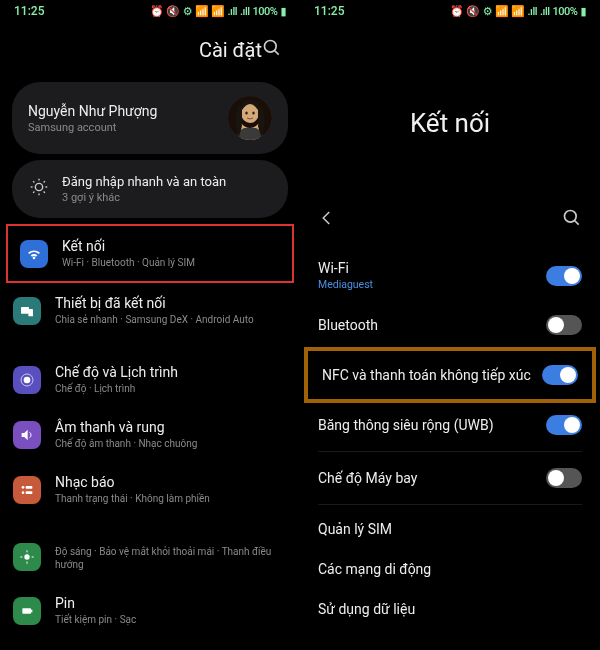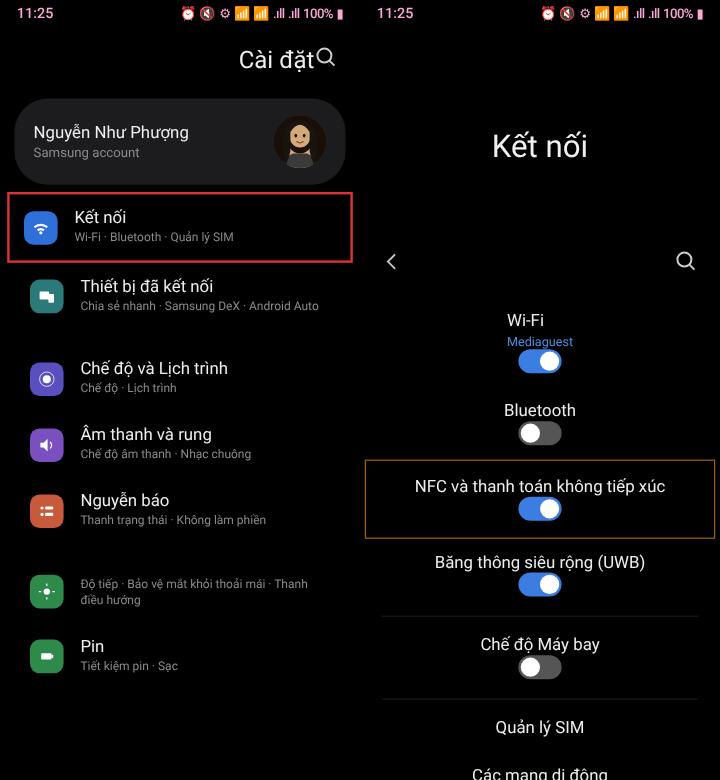--- a/index.html
+++ b/index.html
@@ -8,21 +8,21 @@
     height: 650px;
     background: #000;
     display: flex;
     font-family: -apple-system, BlinkMacSystemFont, "Segoe UI", Roboto, sans-serif;
     color: #e8e8e8;
     overflow: hidden;
   }
   .pane { width: 300px; height: 650px; background: #000; position: relative; overflow: hidden; }
   .status-bar {
     display: flex; justify-content: space-between; align-items: center;
-    padding: 4px 14px 0 14px; font-size: 12px; font-weight: 500; color: #f9a8d4;
+    padding: 4px 14px 0 14px; font-size: 12px; font-weight: 500; color: #86efac;
   }
   .status-right { display: flex; align-items: center; gap: 3px; letter-spacing: -0.5px; }
   .status-right span { font-size: 11px; }
   .title-row {
     display: flex; justify-content: flex-end; align-items: center;
     padding: 20px 18px 14px 18px;
   }
   .title-row h1 { font-size: 20px; font-weight: 400; color: #eee; }
   .search-icn svg { width: 20px; height: 20px; }
   .card {
@@ -33,21 +33,21 @@
   .account-text .name { font-size: 14px; color: #eee; }
   .account-text .sub { font-size: 11px; color: #8a8a8a; margin-top: 2px; }
   .avatar { width: 44px; height: 44px; border-radius: 50%; overflow: hidden; background: linear-gradient(135deg, #2a1a10, #4a3020); display:flex; align-items:center; justify-content:center; }
   .avatar svg { width: 44px; height: 44px; }
   .bulb-icn svg { width: 22px; height: 22px; stroke: #ccc; }
   .signin-text .line1 { font-size: 13px; color: #eee; }
   .signin-text .line2 { font-size: 11px; color: #8a8a8a; margin-top: 2px; }
   .list { margin: 6px 0 0 0; }
   .list-item {
     display: flex; align-items: center; gap: 14px;
-    padding: 12px 25px;
+    padding: 12px 13px;
   }
   .list-item.highlight { border: 2px solid #d33; margin: 0 6px; padding: 12px 12px; }
   .item-icon {
     width: 28px; height: 28px; border-radius: 8px;
     display: flex; align-items: center; justify-content: center; flex-shrink: 0;
   }
   .item-icon svg { width: 16px; height: 16px; }
   .item-text .title { font-size: 14px; color: #eee; }
   .item-text .sub { font-size: 10px; color: #8a8a8a; margin-top: 2px; line-height: 1.3; }
 
@@ -58,23 +58,22 @@
   }
   .sub-bar {
     display: flex; justify-content: space-between; align-items: center;
     padding: 10px 18px;
   }
   .back-icn svg { width: 18px; height: 18px; stroke: #ccc; }
   .conn-list { margin-top: 6px; }
   .conn-item {
     display: flex; justify-content: space-between; align-items: center;
     padding: 12px 18px;
-    flex-direction: column;
-  }
-  .conn-item.highlight { border: 1px solid #a16207; margin: 0 4px; padding: 14px 14px; }
+  }
+  .conn-item.highlight { border: 4px solid #a16207; margin: 0 4px; padding: 14px 14px; }
   .conn-text .title { font-size: 14px; color: #eee; }
   .conn-text .sub { font-size: 10.5px; margin-top: 2px; text-align: right; }
   .sub-blue { color: #4a90e2 !important; }
   .sub-gray { color: #8a8a8a; }
   .toggle { width: 36px; height: 20px; border-radius: 10px; position: relative; flex-shrink: 0; }
   .toggle.on { background: #3b7de0; }
   .toggle.off { background: #555; }
   .toggle .knob { position: absolute; width: 16px; height: 16px; border-radius: 50%; background: #fff; top: 2px; }
   .toggle.on .knob { right: 2px; }
   .toggle.off .knob { left: 2px; }
@@ -122,20 +121,39 @@
         <ellipse cx="18.5" cy="17" rx="1.2" ry="1.6" fill="#2a1810"></ellipse>
         <ellipse cx="25.5" cy="17" rx="1.2" ry="1.6" fill="#2a1810"></ellipse>
         <path d="M 19 22 Q 22 24 25 22" stroke="#8a4a3a" stroke-width="1" fill="none"></path>
         <path d="M 13 27 Q 17 32 22 32 Q 27 32 31 27 L 31 44 L 13 44 Z" fill="#d4a97a"></path>
         <path d="M 8 44 Q 9 35 16 32 L 28 32 Q 35 35 36 44 Z" fill="#3a3a3a"></path>
         <path d="M 8 30 Q 6 18 12 8 L 14 30 Q 12 38 10 42 Z M 36 30 Q 38 18 32 8 L 30 30 Q 32 38 34 42 Z" fill="#1a1410"></path>
       </svg>
     </div>
   </div>
 
+  <div class="card">
+    <span class="bulb-icn">
+      <svg viewBox="0 0 24 24" fill="none" stroke-width="1.5">
+          <circle cx="12" cy="12" r="4"></circle>
+          <line x1="12" y1="3" x2="12" y2="5"></line>
+          <line x1="12" y1="19" x2="12" y2="21"></line>
+          <line x1="3" y1="12" x2="5" y2="12"></line>
+          <line x1="19" y1="12" x2="21" y2="12"></line>
+          <line x1="5.6" y1="5.6" x2="7" y2="7"></line>
+          <line x1="17" y1="17" x2="18.4" y2="18.4"></line>
+          <line x1="5.6" y1="18.4" x2="7" y2="17"></line>
+          <line x1="17" y1="7" x2="18.4" y2="5.6"></line>
+        </svg>
+    </span>
+    <div class="signin-text">
+      <div class="line1">Đăng nhập nhanh và an toàn</div>
+      <div class="line2">3 gợi ý khác</div>
+    </div>
+  </div>
 
   <div class="list" id="left-list">
       <div class="list-item highlight">
         <div class="item-icon" style="background:#2f6fd8">
           <svg viewBox="0 0 24 24" fill="#fff">
             <path d="M12 20a2 2 0 100-4 2 2 0 000 4zm-5-6a8 8 0 0110 0l-2 2a5 5 0 00-6 0zm-4-4a14 14 0 0118 0l-2 2a11 11 0 00-14 0z"></path>
           </svg>
         </div>
         <div class="item-text">
           <div class="title">Kết nối</div>
@@ -182,39 +200,39 @@
       <div class="list-item">
         <div class="item-icon" style="background:#c65a3a">
           <svg viewBox="0 0 24 24" fill="#fff">
             <circle cx="6" cy="8" r="2"></circle>
             <rect x="10" y="6" width="10" height="4" rx="1"></rect>
             <circle cx="6" cy="16" r="2"></circle>
             <rect x="10" y="14" width="10" height="4" rx="1"></rect>
           </svg>
         </div>
         <div class="item-text">
-          <div class="title">Nguyễn báo</div>
+          <div class="title">Nhạc báo</div>
           <div class="sub">Thanh trạng thái · Không làm phiền</div>
         </div>
       </div>
       <div style="height: 14px;"></div>
       <div class="list-item">
         <div class="item-icon" style="background:#2e8a4a">
           <svg viewBox="0 0 24 24" fill="#fff">
             <circle cx="12" cy="12" r="4"></circle>
             <g stroke="#fff" stroke-width="1.5">
               <line x1="12" y1="2" x2="12" y2="5"></line>
               <line x1="12" y1="19" x2="12" y2="22"></line>
               <line x1="2" y1="12" x2="5" y2="12"></line>
               <line x1="19" y1="12" x2="22" y2="12"></line>
             </g>
           </svg>
         </div>
         <div class="item-text">
-          <div class="sub">Độ tiếp · Bảo vệ mắt khỏi thoải mái · Thanh điều hướng</div>
+          <div class="sub">Độ sáng · Bảo vệ mắt khỏi thoải mái · Thanh điều hướng</div>
         </div>
       </div>
       <div class="list-item">
         <div class="item-icon" style="background:#2e8a4a">
           <svg viewBox="0 0 24 24" fill="#fff">
             <rect x="5" y="8" width="13" height="8" rx="1"></rect>
             <rect x="18" y="10" width="2" height="4"></rect>
           </svg>
         </div>
         <div class="item-text">

